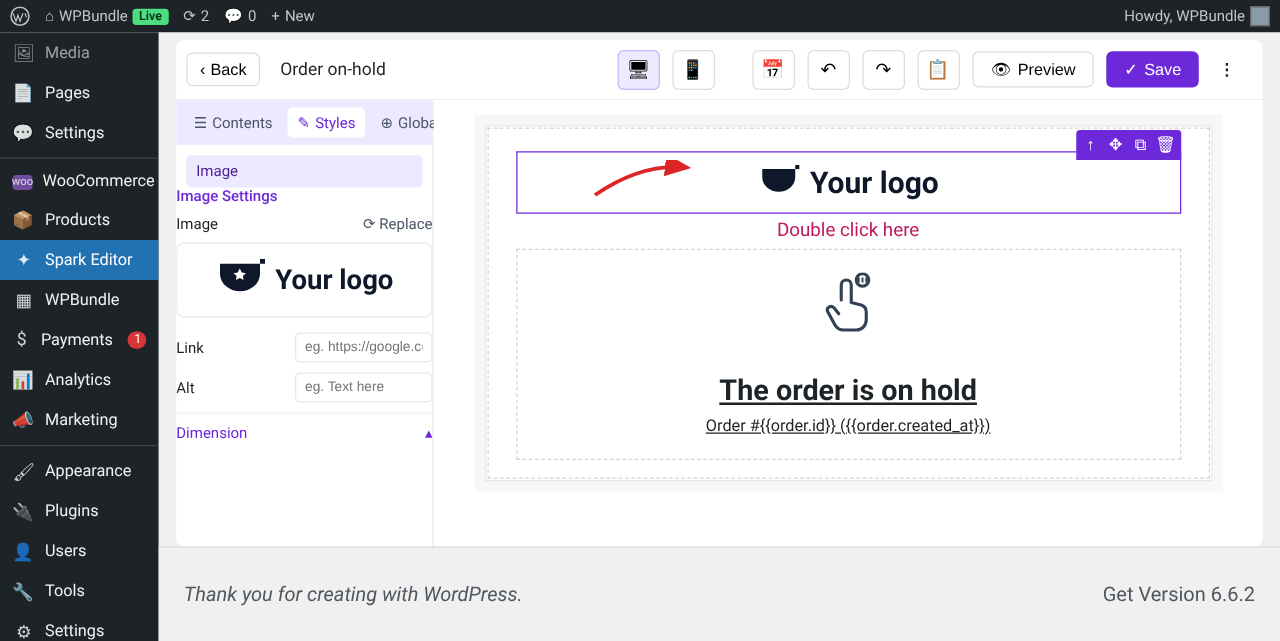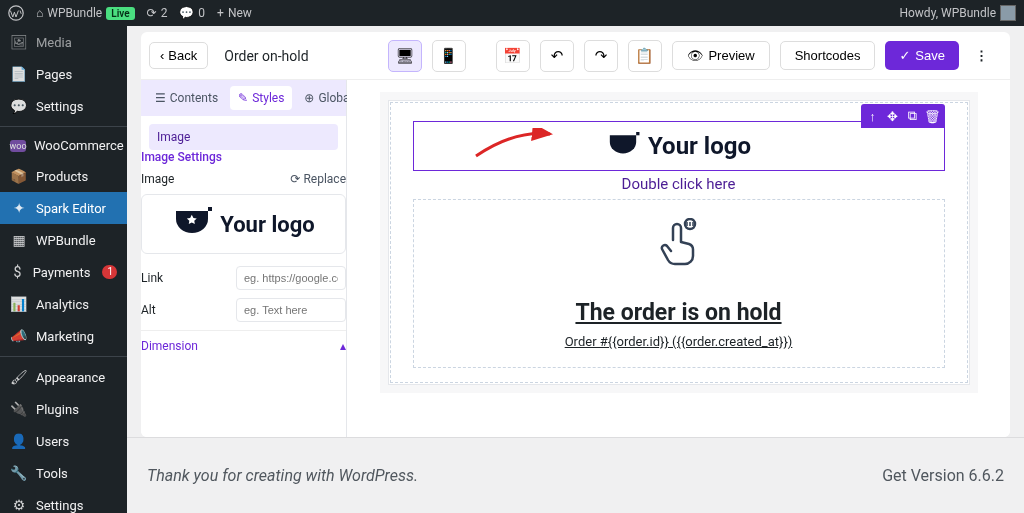--- a/index.html
+++ b/index.html
@@ -55,21 +55,21 @@
 .width-row { margin-top: 8px; font-size: 12px; display: flex; align-items: center; gap: 6px; }
 
 
 .canvas-wrap { flex: 1; background: #fff; padding: 20px 24px 16px 24px; overflow: auto; position: relative; }
 .email-card { background: #fff; margin: 0 auto; width: 582px; border: 1px solid #e5e7eb; position: relative; box-shadow: 0 0 0 8px #f7f7f8; }
 .dotted-frame { border: 1px dashed #cbd5e1; margin: 1px; padding: 0; }
 .logo-block { border: 1.5px solid #6d28d9; margin: 10px 22px 4px 22px; padding: 10px 0; display: flex; align-items: center; justify-content: center; gap: 8px; position: relative; }
 .red-arrow { position: absolute; left: 60px; top: 6px; width: 80px; height: 30px; pointer-events: none; }
 .element-toolbar { position: absolute; top: -18px; right: -1px; background: #6d28d9; display: flex; padding: 3px 3px; border-radius: 3px 3px 0 0; gap: 2px; }
 .element-toolbar span { color: #fff; width: 18px; height: 18px; display: flex; align-items: center; justify-content: center; cursor: pointer; font-size: 13px; }
-.dbl-click-hint { color: #4c1d95; text-align: center; font-size: 15px; margin: 4px 0 6px 0; }
+.dbl-click-hint { color: #be185d; text-align: center; font-size: 15px; margin: 4px 0 6px 0; }
 .body-block { border: 1px dashed #cbd5e1; margin: 0 22px 14px 22px; padding: 18px 0 18px 0; text-align: center; text-decoration: underline; }
 .tap-icon { font-size: 44px; color: #334155; display: inline-block; margin-bottom: 6px; }
 .order-title { font-size: 23px; font-weight: 700; margin-top: 14px; }
 .order-sub { font-size: 13px; margin-top: 8px; }
 
 
 .footer { background: #f0f0f1; padding: 28px 20px; font-size: 16px; font-style: italic; color: #50575e; display: flex; justify-content: space-between; border-top: 1px solid #dcdcde; }
 .footer .ver { font-style: normal; }
 </style>
 </head>
@@ -201,23 +201,20 @@
         </button>
       <button class="icon-btn">
           <span>↷</span>
         </button>
       <button class="icon-btn">
           <span>📋</span>
         </button>
       <button class="txt-btn">
           <span>👁</span>
           <span>Preview</span>
-        </button>
-      <button class="txt-btn">
-          <span>Shortcodes</span>
         </button>
       <button class="save-btn">
           <span>✓</span>
           <span>Save</span>
         </button>
       <span class="more-btn">⋮</span>
     </div>
 
     <div class="editor-row">
 

